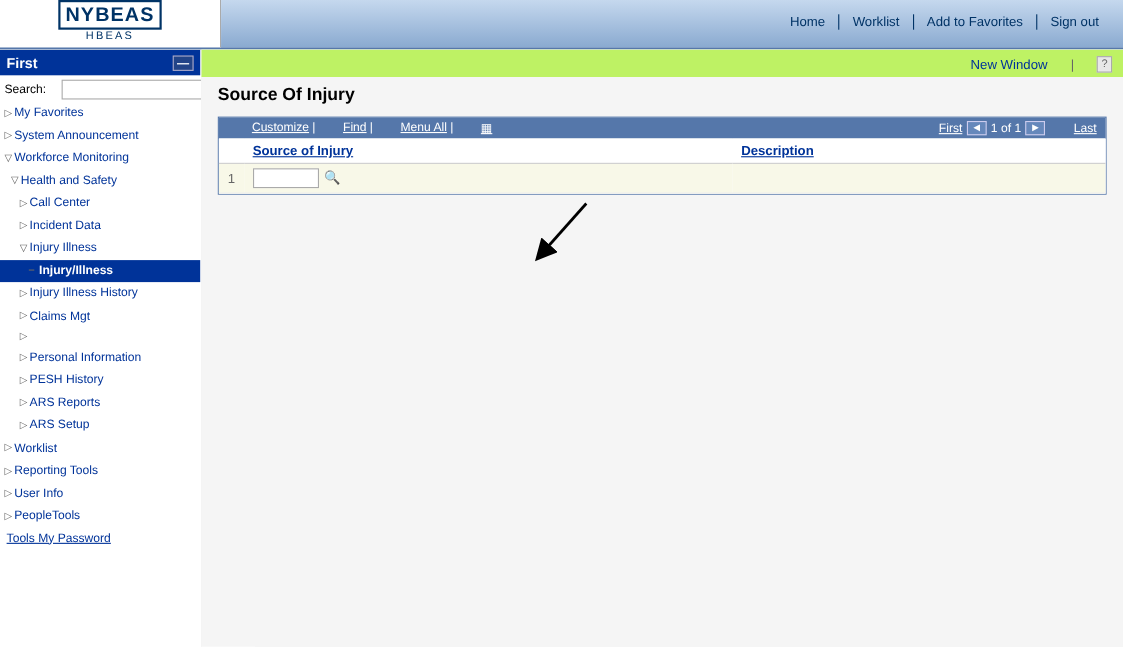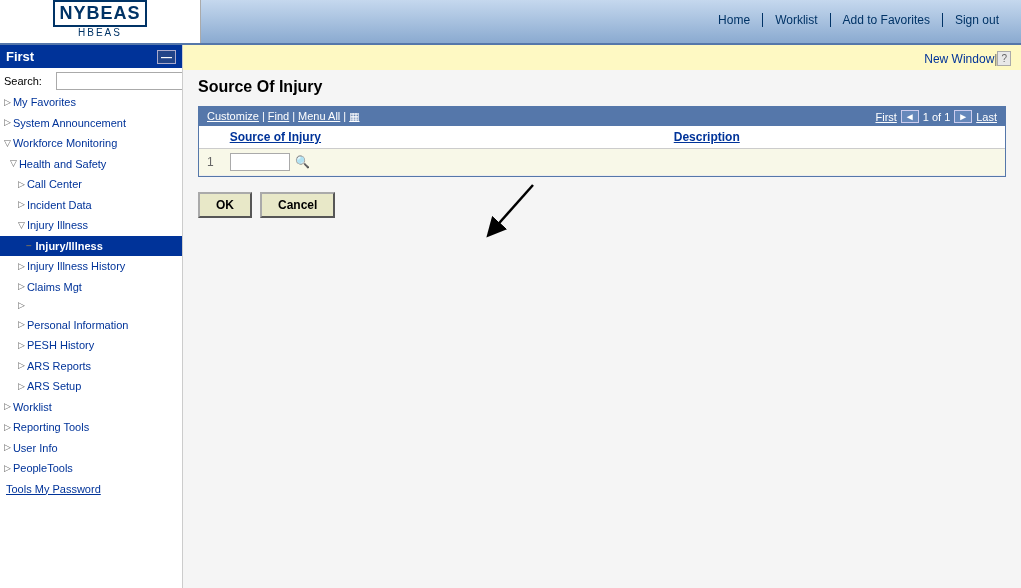--- a/index.html
+++ b/index.html
@@ -140,22 +140,22 @@
       background: #f5f5f5;
       padding: 0;
       overflow: auto;
       position: relative;
     }
     #top-util-bar {
       display: flex;
       justify-content: flex-end;
       align-items: center;
       padding: 6px 10px 4px 10px;
-      gap: 0;
-      background: #fef9c3;
+      gap: 21px;
+      background: #bef264;
     }
     #new-window-link {
       color: #003399;
       text-decoration: none;
       font-size: 12px;
       cursor: pointer;
     }
     #help-icon-box {
       border: 1px solid #aaa;
       padding: 1px 3px;
@@ -188,20 +188,21 @@
       align-items: center;
       justify-content: space-between;
       font-size: 11px;
     }
     #table-toolbar-links { display: flex; gap: 0; }
     .toolbar-link {
       color: #fff;
       text-decoration: underline;
       cursor: pointer;
       font-size: 11px;
+      margin-left: 22px;
     }
     .toolbar-sep { color: #fff; margin: 0 3px; }
     #table-pagination {
       display: flex;
       align-items: center;
       gap: 4px;
       font-size: 11px;
     }
     .page-nav-btn {
       color: #fff;
@@ -454,19 +455,15 @@
         <svg class="arrow-svg" width="80" height="80">
           <defs>
             <marker id="arrowhead" markerWidth="8" markerHeight="8" refX="4" refY="4" orient="auto">
               <path d="M0,0 L8,4 L0,8 Z" fill="#000"></path>
             </marker>
           </defs>
           <line x1="60" y1="10" x2="20" y2="55" stroke="#000" stroke-width="2.5" marker-end="url(#arrowhead)"></line>
         </svg>
       </div>
 
-      <div id="action-buttons">
-        <button class="action-btn">OK</button>
-        <button class="action-btn">Cancel</button>
-      </div>
     </div>
   </div>
 </div>
 
 </body></html>

